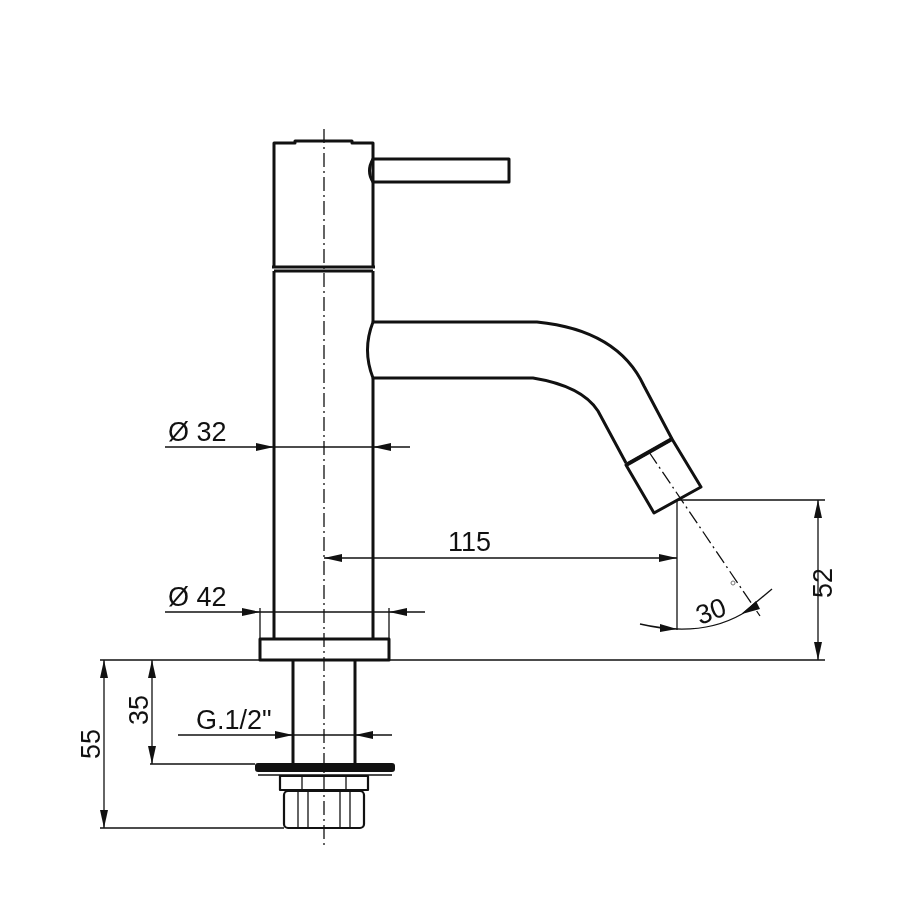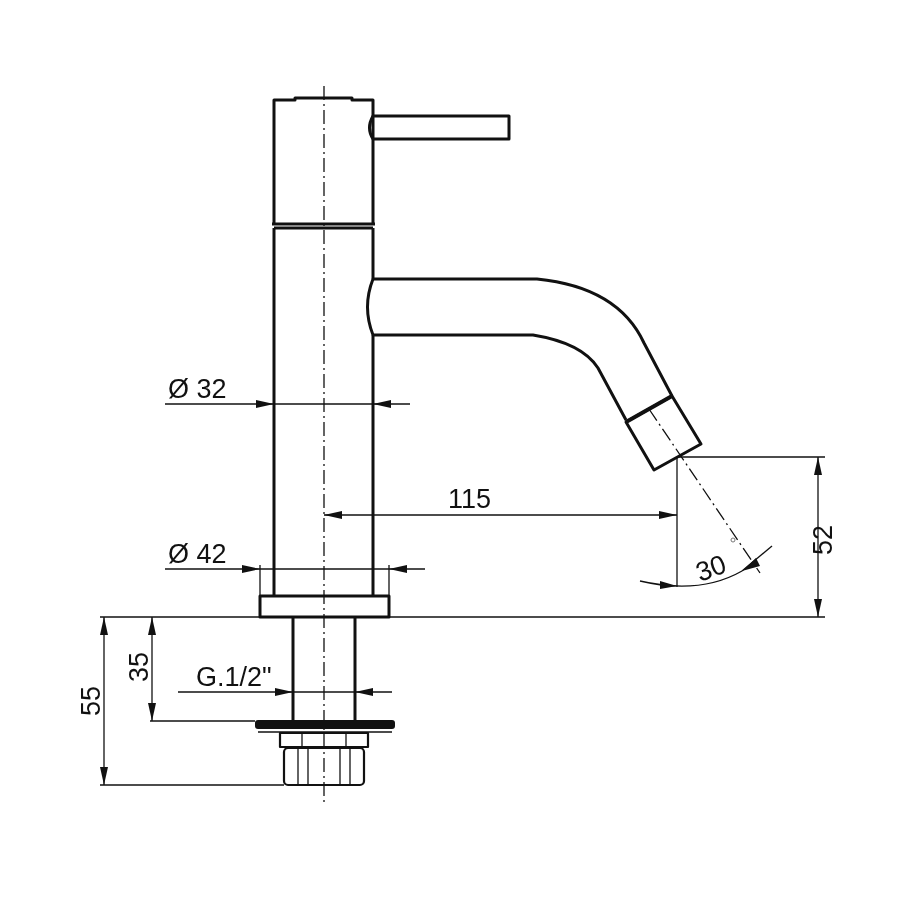--- a/index.html
+++ b/index.html
@@ -1,17 +1,17 @@
 <!DOCTYPE html>
 <html><head>
   <meta charset="utf-8">
   <style>
     html, body { margin: 0; padding: 0; background: #ffffff; }
     body { width: 900px; height: 900px; overflow: hidden; }
-    .canvas { position: relative; width: 900px; height: 742px; }
+    .canvas { position: relative; width: 900px; height: 742px; margin-top: 43px; }
     svg { position: absolute; left: 0; top: 0; }
     .dim-text { font-family: "Liberation Sans", sans-serif; font-size: 27px; fill: #111; }
     .outline { stroke: #111; stroke-width: 3; fill: none; stroke-linejoin: round; }
     .thin { stroke: #111; stroke-width: 1.3; fill: none; }
     .center { stroke: #111; stroke-width: 1.3; fill: none; stroke-dasharray: 14 4 2 4; }
     .arrow { fill: #111; stroke: none; }
   </style>
 </head>
 <body>
 

